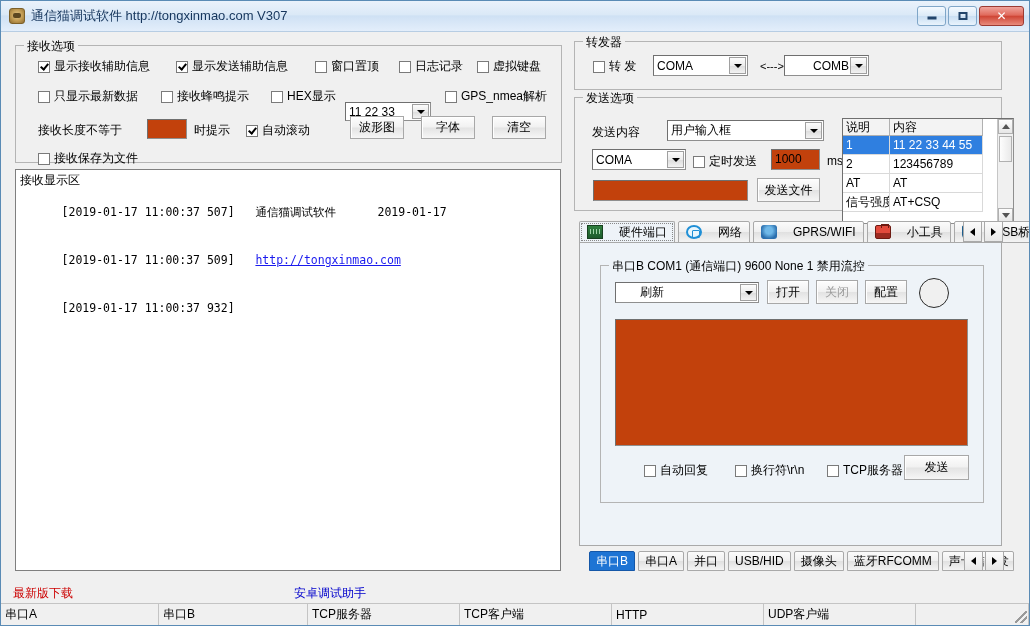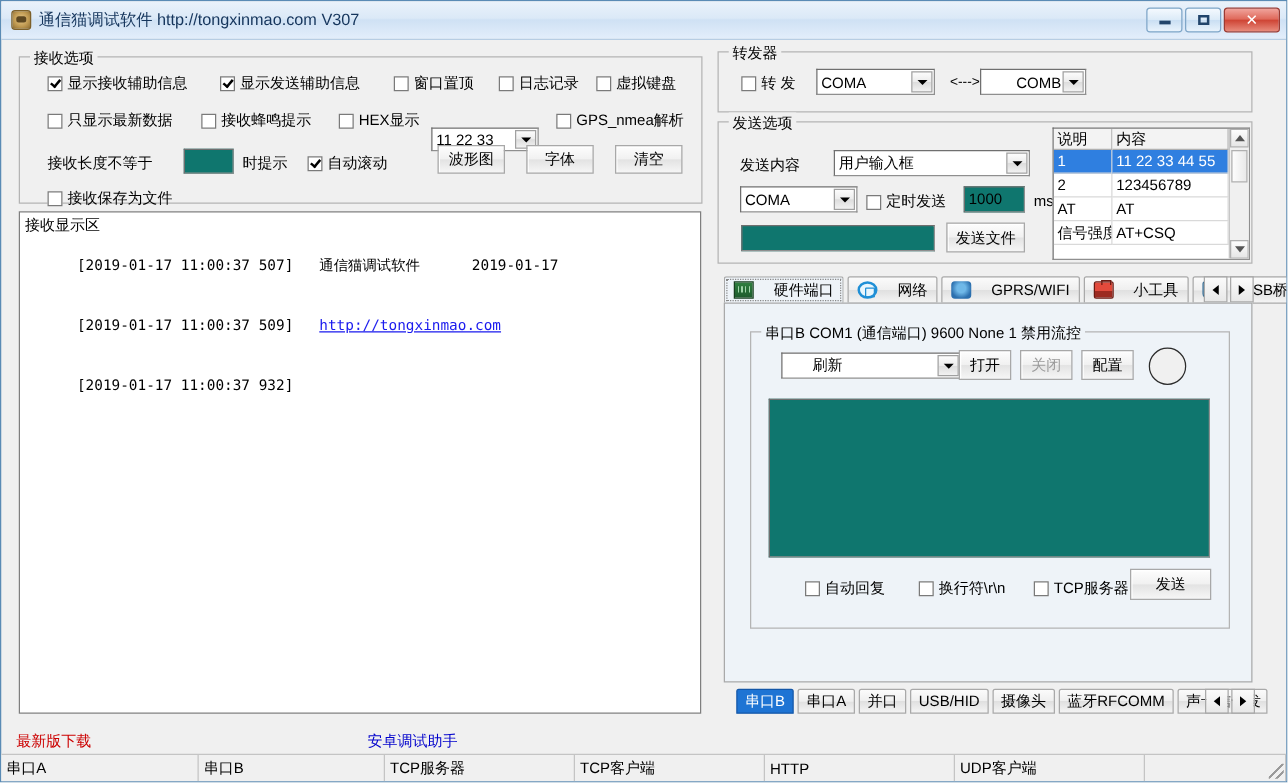--- a/index.html
+++ b/index.html
@@ -80,21 +80,21 @@
     width: 3px; height: 6px; border: solid #000; border-width: 0 2px 2px 0;
     transform: rotate(40deg); top: 0px; left: 3px;
   }
   .cb .lbl { font-size: 12px; color: #000; }
 
   .txt {
     position: absolute; font-size: 12px; color: #000; white-space: nowrap;
   }
 
   .input {
-    position: absolute; background: #0f766e; border: 1px solid #8f8f8f;
+    position: absolute; background: #c2410c; border: 1px solid #8f8f8f;
     border-top-color:#6f6f6f; border-left-color:#6f6f6f;
     font-size: 12px; color: #000; padding: 1px 3px; line-height: 1.3;
     overflow: hidden; white-space: nowrap; display: flex; align-items: center;
   }
 
   .combo {
     position: absolute; background: #fff; border: 1px solid #8f8f8f;
     border-top-color:#6f6f6f; border-left-color:#6f6f6f;
     font-size: 12px; color: #000; display: flex; align-items: center;
     padding-left: 3px; overflow: hidden; white-space: nowrap;
@@ -371,21 +371,21 @@
     <div class="cb" style="left:118px; top:55px;">
       <span class="box"></span>
       <span class="lbl">定时发送</span>
     </div>
     <div class="input" style="left:196px; top:51px; width:49px; height:21px;">1000</div>
     <div class="txt" style="left:252px; top:56px;">ms</div>
 
     <div class="input" style="left:18px; top:82px; width:155px; height:21px;"></div>
     <div class="btn" style="left:182px; top:80px; width:63px; height:24px;">发送文件</div>
 
-    <div class="lv" style="left:267px; top:4px; width:158px; height:106px;">
+    <div class="lv" style="left:267px; top:20px; width:172px; height:106px;">
       <div class="lv-head">
         <div style="width:47px;">说明</div>
         <div style="width:93px;">内容</div>
       </div>
       <div class="lv-row sel">
         <div style="width:47px;">1</div>
         <div style="width:93px;">11 22 33 44 55</div>
       </div>
       <div class="lv-row">
         <div style="width:47px;">2</div>
@@ -443,21 +443,21 @@
     <div class="spinbtn">
         <i class="tri-r"></i>
       </div>
   </div>
 
   <div class="tabpanel" style="left:578px; top:241px; width:423px; height:304px;">
 
     <div class="group" style="left:20px; top:22px; width:384px; height:238px; background:#eef3f8;">
       <span class="legend" style="background:#eef3f8;">串口B COM1 (通信端口) 9600  None  1 禁用流控</span>
 
-      <div class="combo" style="left:24px; top:16px; width:144px; height:21px;padding-left:24px;">
+      <div class="combo" style="left:14px; top:16px; width:144px; height:21px;padding-left:24px;">
         <span>刷新</span>
         <span class="arrowbtn"></span>
       </div>
       <div class="btn" style="left:166px; top:14px; width:42px; height:24px;">打开</div>
       <div class="btn disabled" style="left:215px; top:14px; width:42px; height:24px;">关闭</div>
       <div class="btn" style="left:264px; top:14px; width:42px; height:24px;">配置</div>
       <div class="led" style="left:318px; top:12px;"></div>
 
       <div class="input" style="left:14px; top:53px; width:353px; height:127px; align-items:flex-start;"></div>
 

